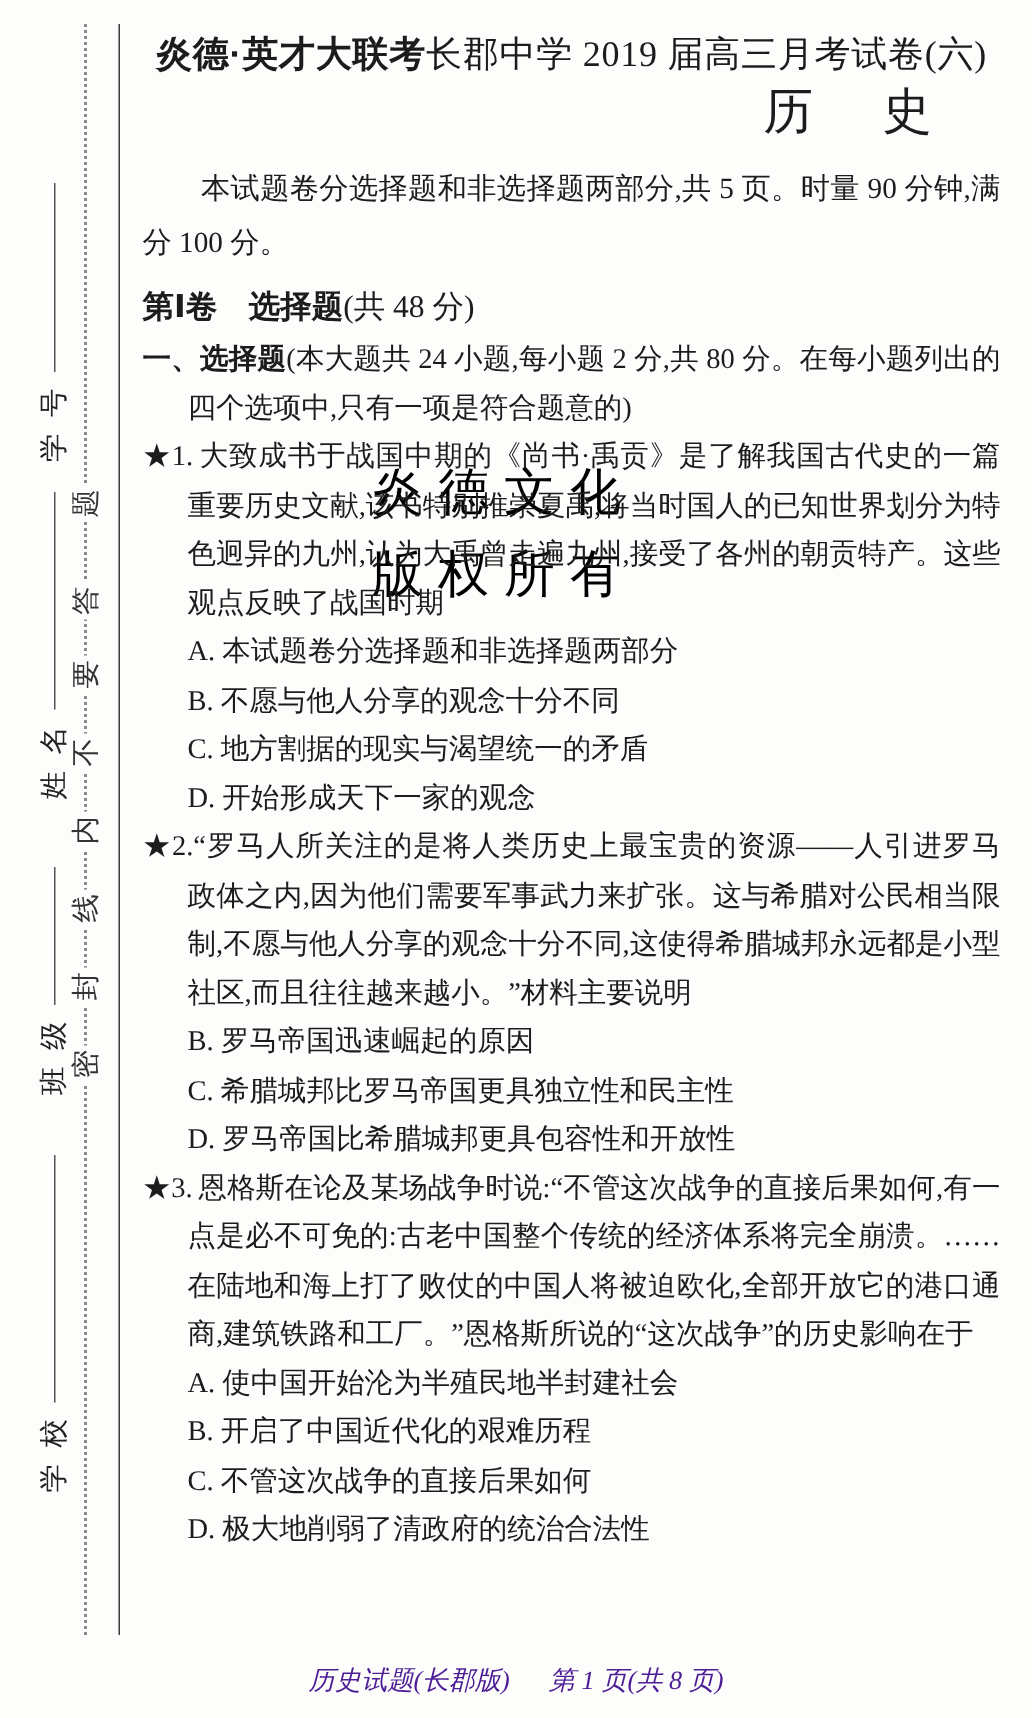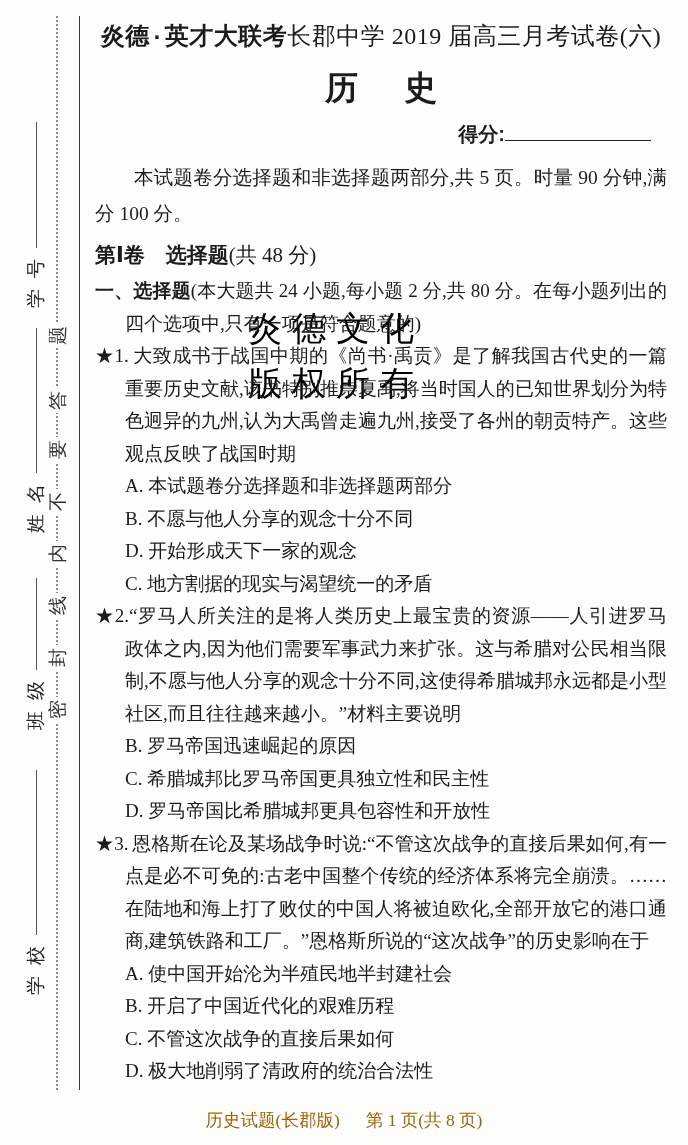--- a/index.html
+++ b/index.html
@@ -40,23 +40,23 @@
     color:#000000;font-size:34px;letter-spacing:10px;
     font-family:"Liberation Sans","DejaVu Sans",sans-serif;
     line-height:55px;white-space:nowrap;
   }
   
   .main{position:absolute;left:95px;top:0;width:572px;z-index:2;}
   .paper-title{
     margin-top:20px;text-align:center;font-size:24px;white-space:nowrap;
     letter-spacing:0.5px;
   }
-  .paper-title .brand{font-weight:bold;font-family:Liberation Mono, monospace;}
+  .paper-title .brand{font-weight:bold;font-family:Liberation Sans, sans-serif;}
   .subject-title{
-    margin-top:14px;text-align:center;font-size:33px;font-weight:bold;
+    text-align:right;font-size:33px;font-weight:normal;
     font-family:"Liberation Sans","DejaVu Sans",sans-serif;
     letter-spacing:46px;padding-left:46px;
   }
   .score-row{
     margin-top:8px;text-align:right;padding-right:16px;font-size:20px;
     font-family:"Liberation Sans","DejaVu Sans",sans-serif;font-weight:bold;
   }
   .score-blank{
     display:inline-block;width:146px;border-bottom:1.5px solid #222;height:1.05em;
     vertical-align:baseline;
@@ -81,21 +81,21 @@
   }
   .question{font-size:19px;line-height:32.5px;}
   .q-stem{
     padding-left:30px;text-indent:-30px;text-align:justify;
   }
   .q-option{padding-left:30px;}
   
   .footer{
     position:absolute;bottom:13px;left:0;width:100%;z-index:2;
     display:flex;justify-content:center;gap:26px;
-    font-size:17.5px;color:#a16207;
+    font-size:17.5px;color:#4c1d95;font-style:italic;
   }
 </style>
 </head>
 <body>
 
 <div class="watermark">
   <div>炎德文化</div>
   <div>版权所有</div>
 </div>
 
@@ -125,42 +125,39 @@
 </div>
 
 <div class="main">
 
   <div class="paper-title">
     <span class="brand">炎德·英才大联考</span><span>长郡中学 2019 届高三月考试卷(六)</span>
   </div>
 
   <div class="subject-title">历史</div>
 
-  <div class="score-row">
-    <span>得分:</span><span class="score-blank"></span>
-  </div>
 
   <div class="intro">本试题卷分选择题和非选择题两部分,共 5 页。时量 90 分钟,满分 100 分。</div>
 
   <div class="section-heading">
     <span class="bold">第Ⅰ卷　选择题</span><span class="normal">(共 48 分)</span>
   </div>
 
   <div class="instruction">
     <span class="bold">一、选择题</span><span>(本大题共 24 小题,每小题 2 分,共 80 分。在每小题列出的四个选项中,只有一项是符合题意的)</span>
   </div>
 
   <div class="question">
     <div class="q-stem">
       <span>★</span><span>1.</span> <span>大致成书于战国中期的《尚书·禹贡》是了解我国古代史的一篇重要历史文献,该书特别推崇夏禹,将当时国人的已知世界划分为特色迥异的九州,认为大禹曾走遍九州,接受了各州的朝贡特产。这些观点反映了战国时期</span>
     </div>
     <div class="q-option">A. 本试题卷分选择题和非选择题两部分</div>
     <div class="q-option">B. 不愿与他人分享的观念十分不同</div>
+    <div class="q-option">C. 地方割据的现实与渴望统一的矛盾</div>
     <div class="q-option">D. 开始形成天下一家的观念</div>
-    <div class="q-option">C. 地方割据的现实与渴望统一的矛盾</div>
   </div>
 
   <div class="question">
     <div class="q-stem">
       <span>★</span><span>2.</span><span>“罗马人所关注的是将人类历史上最宝贵的资源——人引进罗马政体之内,因为他们需要军事武力来扩张。这与希腊对公民相当限制,不愿与他人分享的观念十分不同,这使得希腊城邦永远都是小型社区,而且往往越来越小。”材料主要说明</span>
     </div>
     <div class="q-option">B. 罗马帝国迅速崛起的原因</div>
     <div class="q-option">C. 希腊城邦比罗马帝国更具独立性和民主性</div>
     <div class="q-option">D. 罗马帝国比希腊城邦更具包容性和开放性</div>
   </div>

